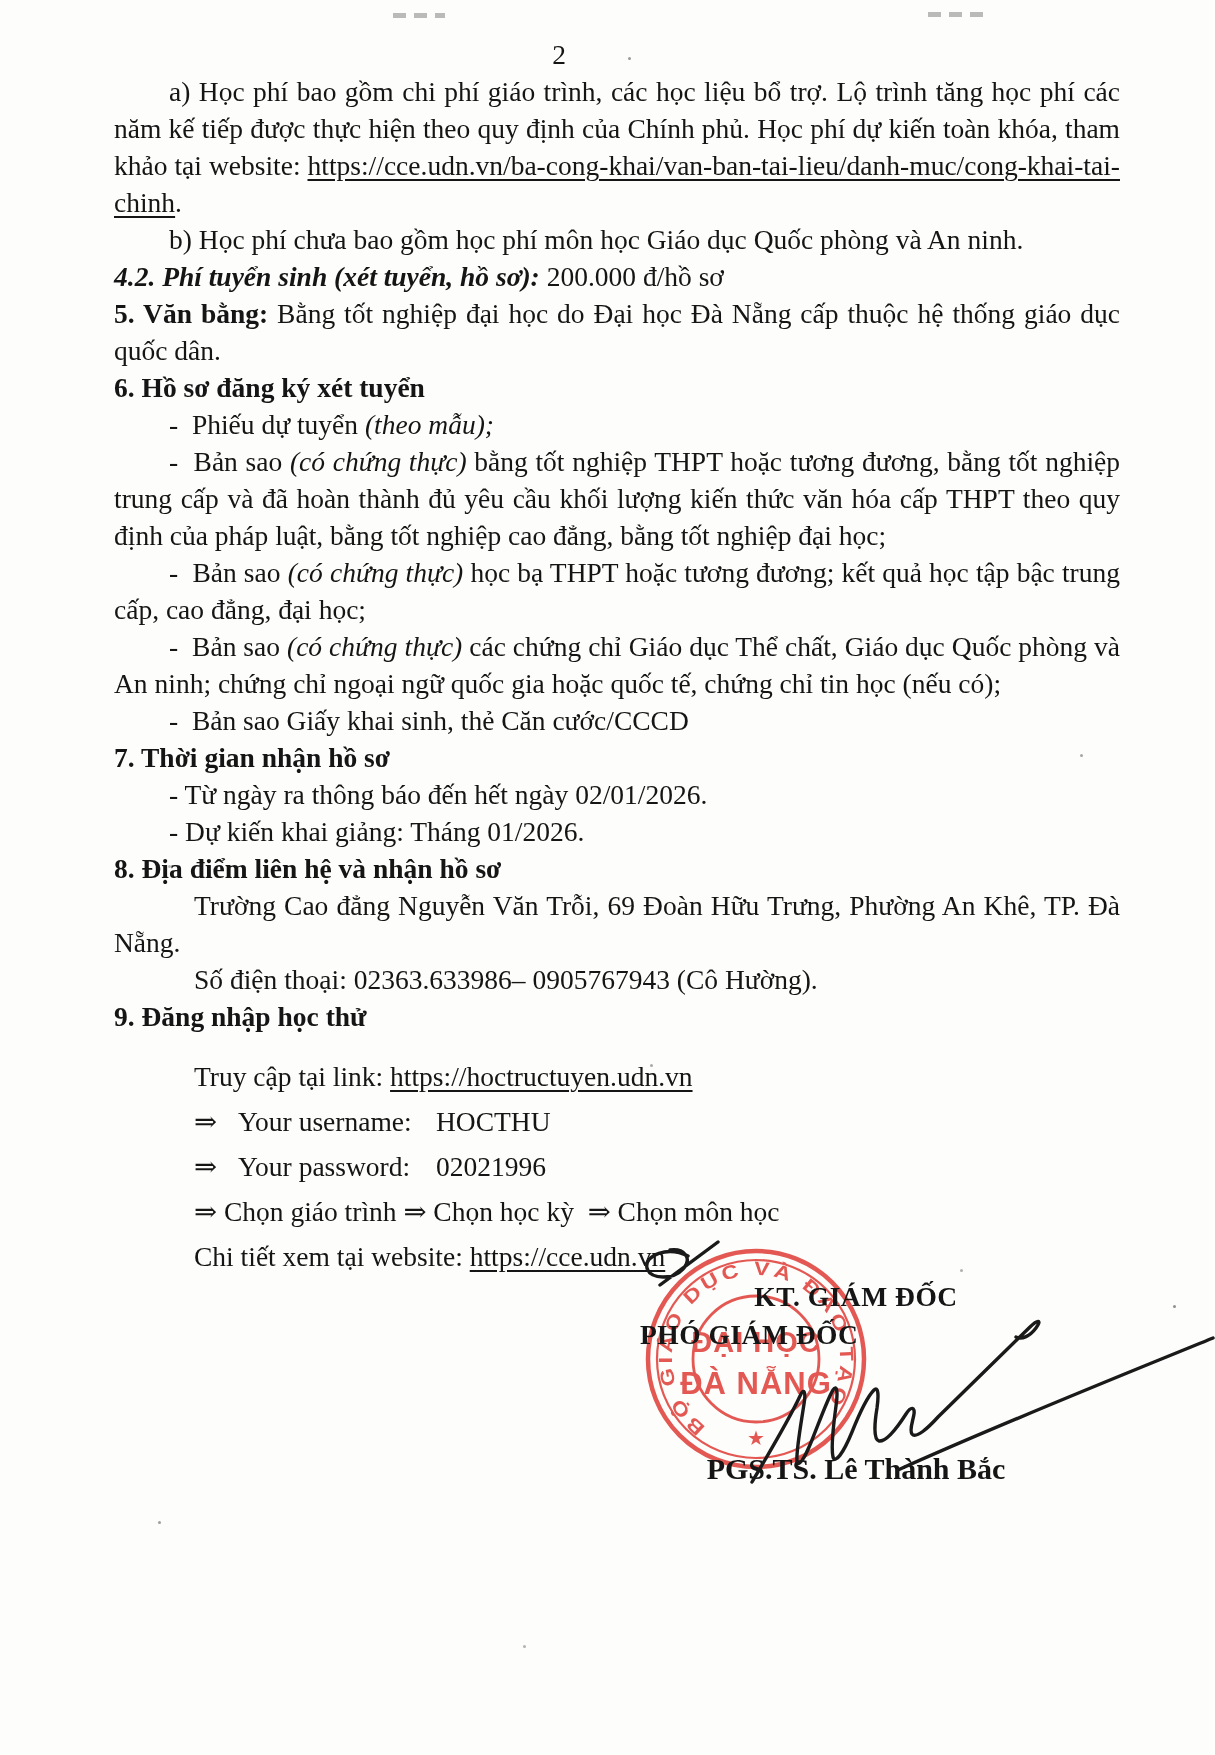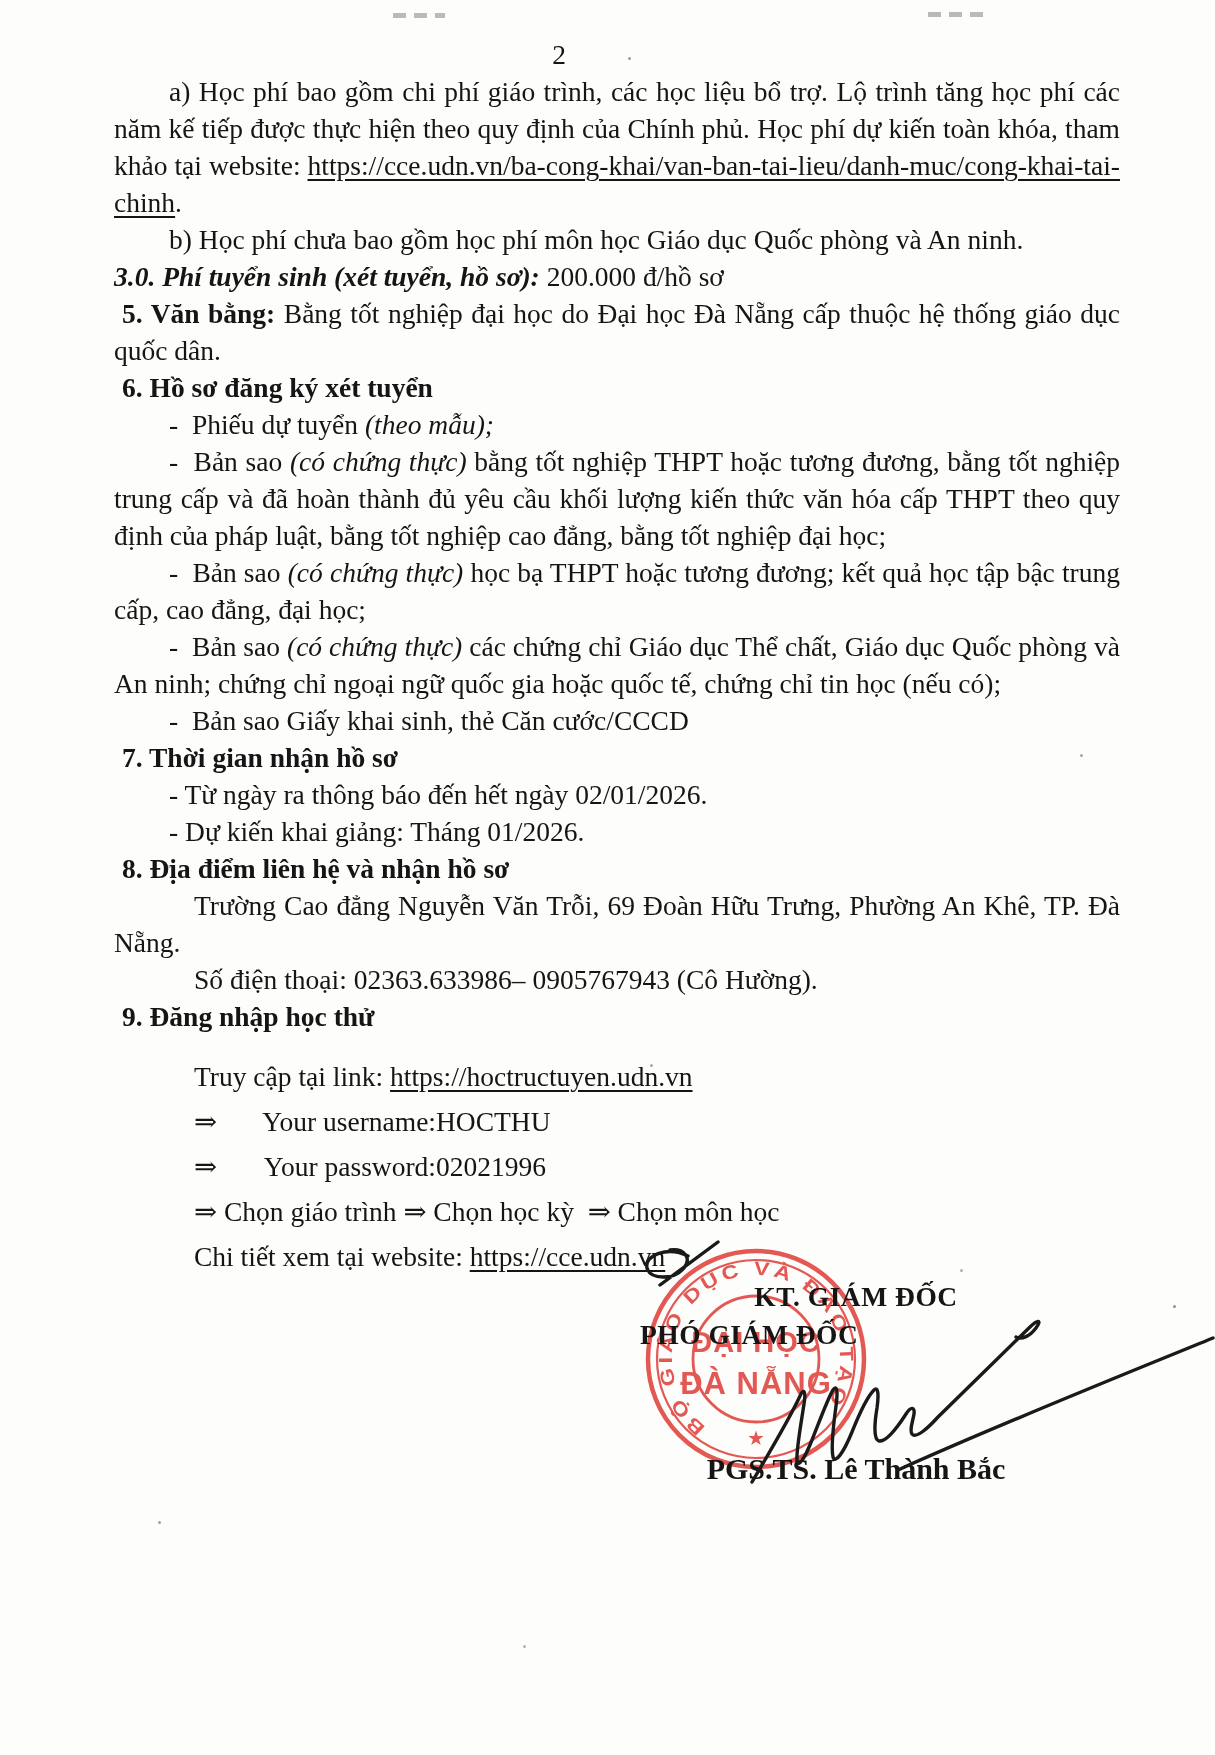--- a/index.html
+++ b/index.html
@@ -4,29 +4,29 @@
 <style>
   html,body{margin:0;padding:0;}
   body{width:1215px;height:1755px;background:#f2f2ef;}
   .page{position:relative;width:1215px;height:1755px;background:#fdfdfb;overflow:hidden;
         font-family:"Liberation Serif","DejaVu Serif",serif;color:#151515;}
   .content{position:absolute;left:114px;top:36px;width:1006px;font-size:27.5px;line-height:37px;}
   p{margin:0;}
   .page-number{text-align:center;margin-right:116px;}
   .pi{text-indent:55px;}
   .just{text-align:justify;}
-  .b{font-weight:bold;margin-left:8px;}
+  .b{font-weight:bold;}
   .i{font-style:italic;margin-top:20px;}
   .bi{font-weight:bold;font-style:italic;}
   .doc-link{color:inherit;text-decoration:underline;text-underline-offset:4px;text-decoration-thickness:1.5px;}
   .addr{text-indent:80px;}
   .nine{margin-left:80px;line-height:45px;margin-top:19px;}
   .cred{display:flex;}
   .cred .arrow{width:44px;flex:none;}
-  .cred .lbl{width:198px;flex:none;text-align:right;}
+  .cred .lbl{width:198px;flex:none;}
   .sig-line1{position:absolute;left:640px;top:1281px;width:432px;text-align:center;font-weight:bold;font-size:27.5px;letter-spacing:.5px;}
   .sig-line2{position:absolute;left:640px;top:1319px;width:432px;font-weight:bold;font-size:27.5px;letter-spacing:.5px;}
   .sig-name{position:absolute;left:640px;top:1452px;width:432px;text-align:center;font-weight:bold;font-size:30px;}
   .stamp{position:absolute;left:641px;top:1244px;opacity:.88;}
   .stamp text{font-family:"Liberation Sans","DejaVu Sans",sans-serif;font-weight:bold;}
   .signature-svg{position:absolute;left:0;top:0;pointer-events:none;}
   .dashes{position:absolute;height:5px;opacity:.5;
           background:repeating-linear-gradient(90deg,#777 0 13px,transparent 13px 21px);}
   .dash-a{left:393px;top:13px;width:52px;}
   .dash-b{left:928px;top:12px;width:55px;}
@@ -45,21 +45,21 @@
   <div class="specks"></div>
 
   <div class="content">
 
     <p class="page-number">2</p>
 
     <p class="pi just"><span>a) Học phí bao gồm chi phí giáo trình, các học liệu bổ trợ. Lộ trình tăng học phí các năm kế tiếp được thực hiện theo quy định của Chính phủ. Học phí dự kiến toàn khóa, tham khảo tại website: </span><a class="doc-link">https://cce.udn.vn/ba-cong-khai/van-ban-tai-lieu/danh-muc/cong-khai-tai-chinh</a><span>.</span></p>
 
     <p class="pi">b) Học phí chưa bao gồm học phí môn học Giáo dục Quốc phòng và An ninh.</p>
 
-    <p><span class="bi">3.0. Phí tuyển sinh (xét tuyển, hồ sơ):</span><span> 200.000 đ/hồ sơ</span></p>
+    <p><span class="bi">4.2. Phí tuyển sinh (xét tuyển, hồ sơ):</span><span> 200.000 đ/hồ sơ</span></p>
 
     <p class="just"><span class="b">5. Văn bằng:</span><span> Bằng tốt nghiệp đại học do Đại học Đà Nẵng cấp thuộc hệ thống giáo dục quốc dân.</span></p>
 
     <p class="b">6. Hồ sơ đăng ký xét tuyển</p>
 
     <p class="pi just"><span>-&nbsp; Phiếu dự tuyển </span><span class="i">(theo mẫu);</span><span></span></p>
     <p class="pi just"><span>-&nbsp; Bản sao </span><span class="i">(có chứng thực)</span><span> bằng tốt nghiệp THPT hoặc tương đương, bằng tốt nghiệp trung cấp và đã hoàn thành đủ yêu cầu khối lượng kiến thức văn hóa cấp THPT theo quy định của pháp luật, bằng tốt nghiệp cao đẳng, bằng tốt nghiệp đại học;</span></p>
     <p class="pi just"><span>-&nbsp; Bản sao </span><span class="i">(có chứng thực)</span><span> học bạ THPT hoặc tương đương; kết quả học tập bậc trung cấp, cao đẳng, đại học;</span></p>
     <p class="pi just"><span>-&nbsp; Bản sao </span><span class="i">(có chứng thực)</span><span> các chứng chỉ Giáo dục Thể chất, Giáo dục Quốc phòng và An ninh; chứng chỉ ngoại ngữ quốc gia hoặc quốc tế, chứng chỉ tin học (nếu có);</span></p>
     <p class="pi just"><span>-&nbsp; Bản sao Giấy khai sinh, thẻ Căn cước/CCCD</span></p>

